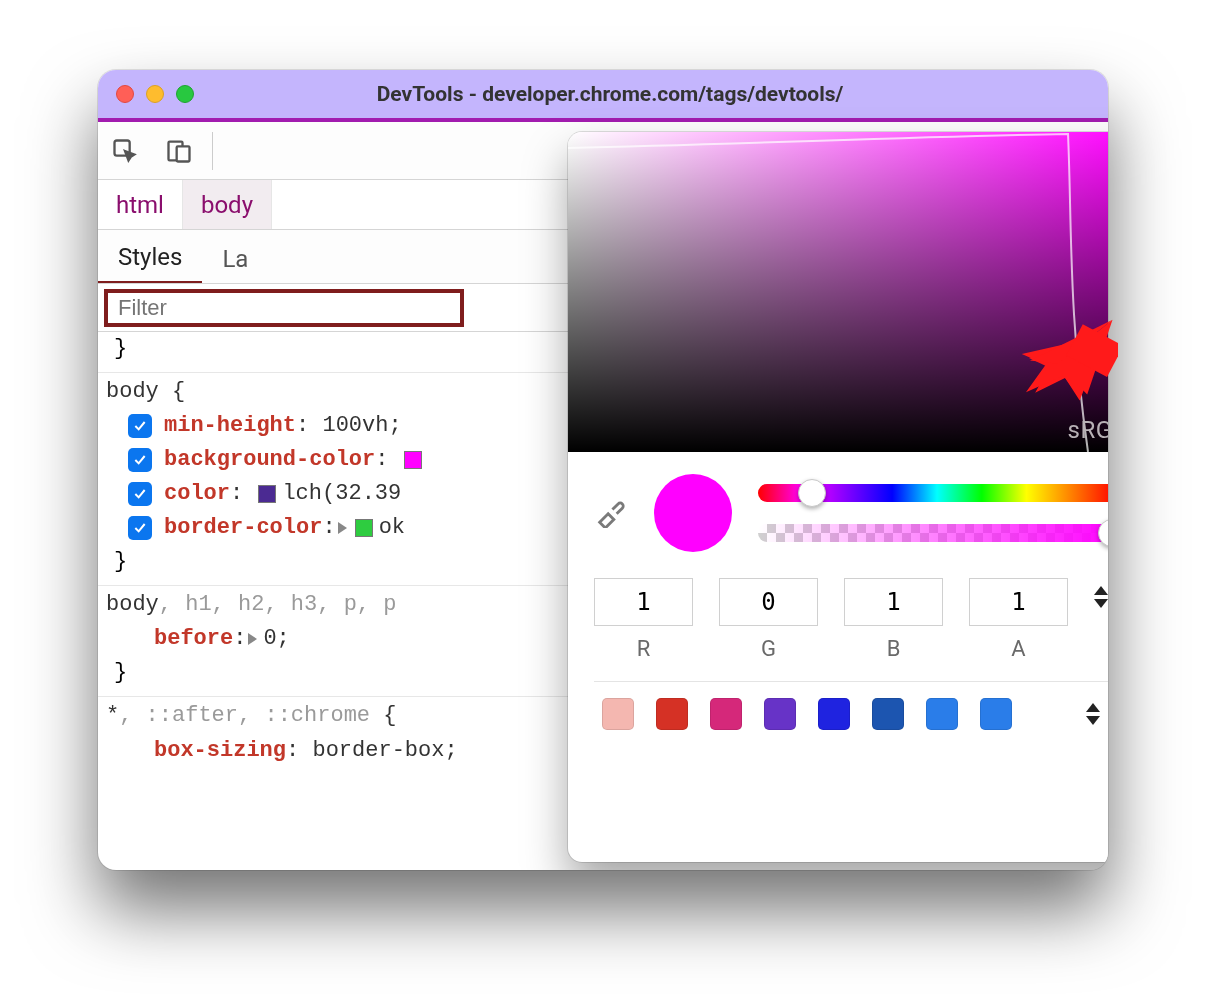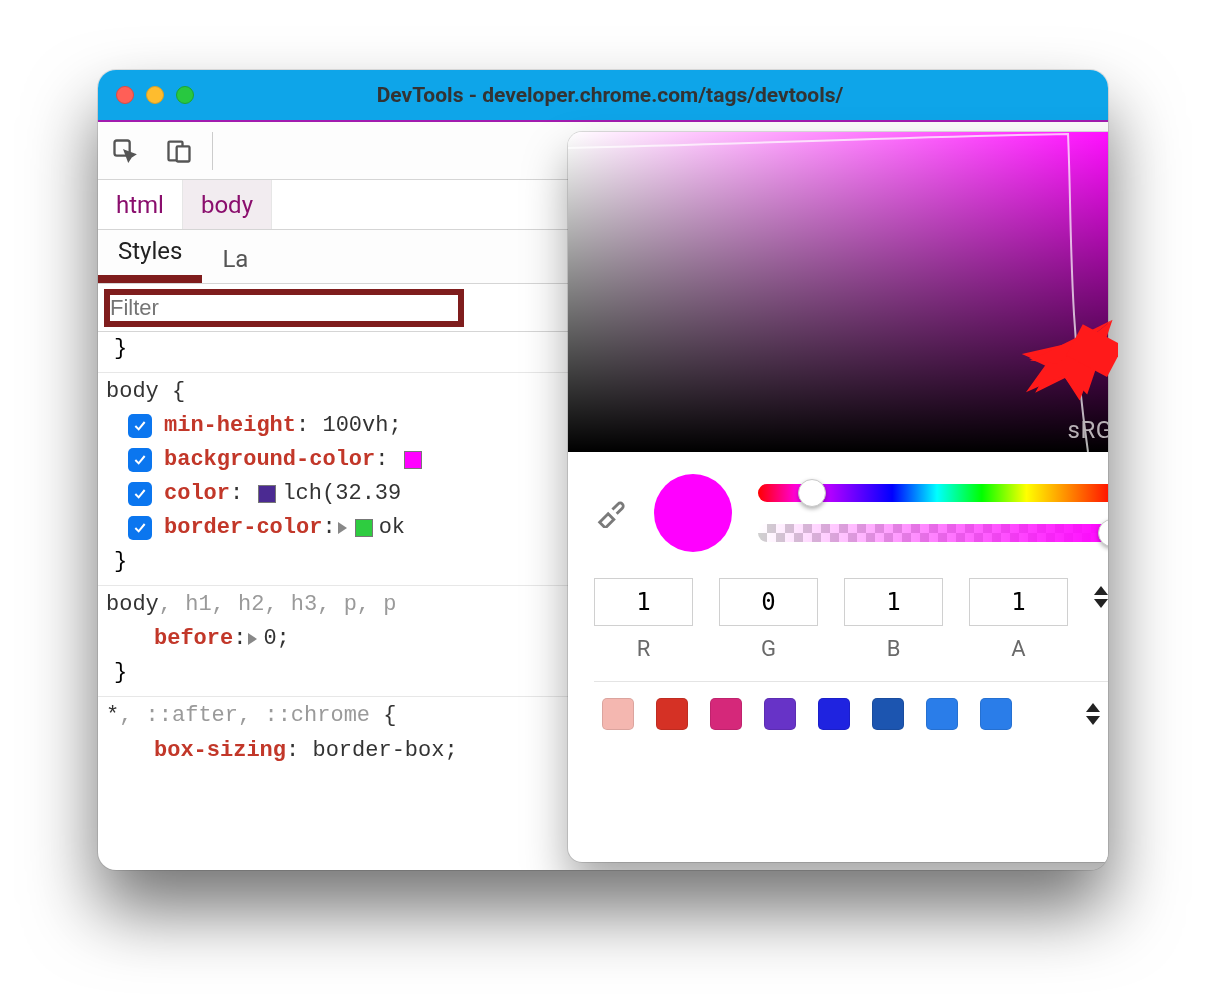--- a/index.html
+++ b/index.html
@@ -19,25 +19,25 @@
     width: 1010px;
     height: 800px;
     border-radius: 18px;
     box-shadow: 0 40px 70px rgba(0,0,0,0.55), 0 0 0 1px rgba(0,0,0,0.1);
     background: #fff;
     overflow: hidden;
   }
   
   .titlebar {
     height: 52px;
-    background: #0ea5e9;
+    background: #c4b5fd;
     display: flex;
     align-items: center;
     padding: 0 18px;
-    border-bottom: 2px solid #a21caf;
+    border-bottom: 4px solid #a21caf;
   }
   .traffic { display: flex; gap: 12px; margin-right: 20px;}
   .tl { width: 18px; height: 18px; border-radius: 50%; }
   .tl.red { background: #ff5f57; border: 1px solid #e1483f;}
   .tl.yel { background: #febc2e; border: 1px solid #dca023;}
   .tl.grn { background: #28c840; border: 1px solid #1fa330;}
   .titletext { flex: 1; text-align: center; font-weight: 700; font-size: 21px; color: #333; }
   
   .toolbar {
     height: 58px;
@@ -81,33 +81,33 @@
     height: 54px;
     border-bottom: 1px solid #d5d5d5;
     display:flex; align-items:flex-end;
     font-size: 24px;
     color:#555;
     background:#fdfdfd;
   }
   .panetabs .ptab {
     padding: 0 20px 10px 20px;
   }
-  .panetabs .ptab.active { color:#222; border-bottom: 8px solid #7f1d1d; }
+  .panetabs .ptab.active { color:#222; border-bottom: 2px solid #7f1d1d; }
   
   .filterrow {
     height: 48px;
     border-bottom: 1px solid #d5d5d5;
     display:flex; align-items:center;
     padding: 4px 6px;
   }
   .filterinput {
     flex:1;
     height: 38px;
-    border:6px solid #7f1d1d;
-    padding: 4px 0;
+    border:4px solid #7f1d1d;
+    padding: 4px 10px;
     font-size: 22px;
     color:#888;
     background:#fff;
     outline:none;
     max-width: 360px;
   }
   
   .styles {
     font-family: Menlo, Consolas, "Liberation Mono", monospace;
     font-size: 22px;

